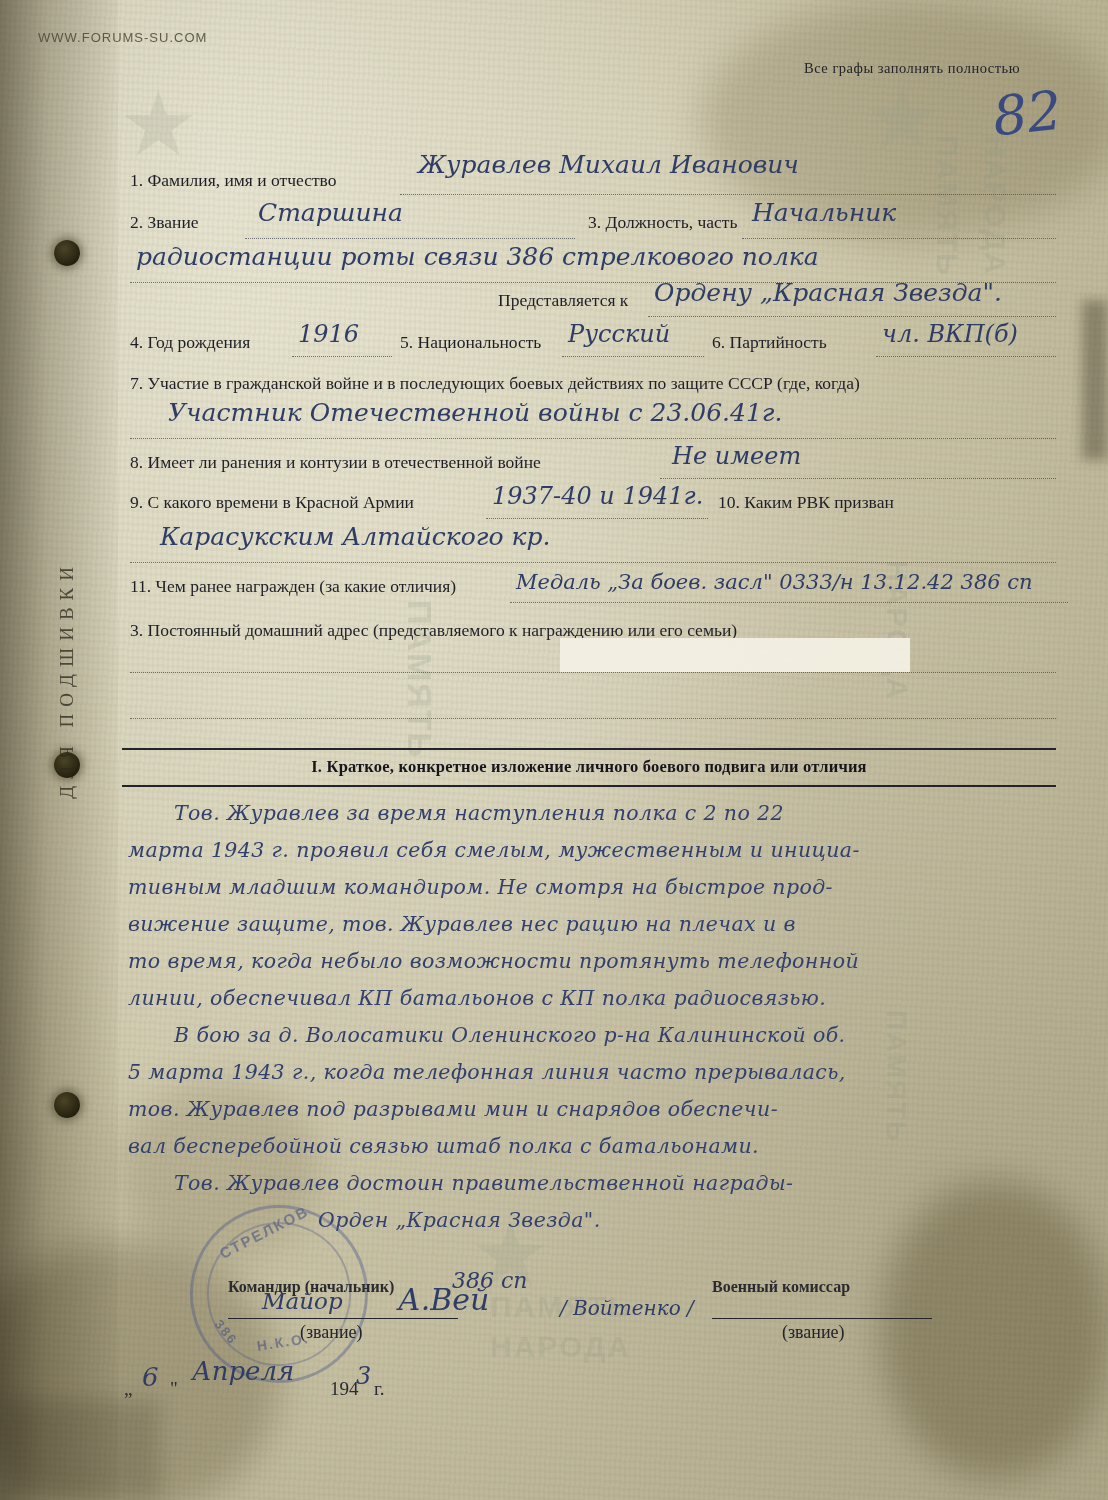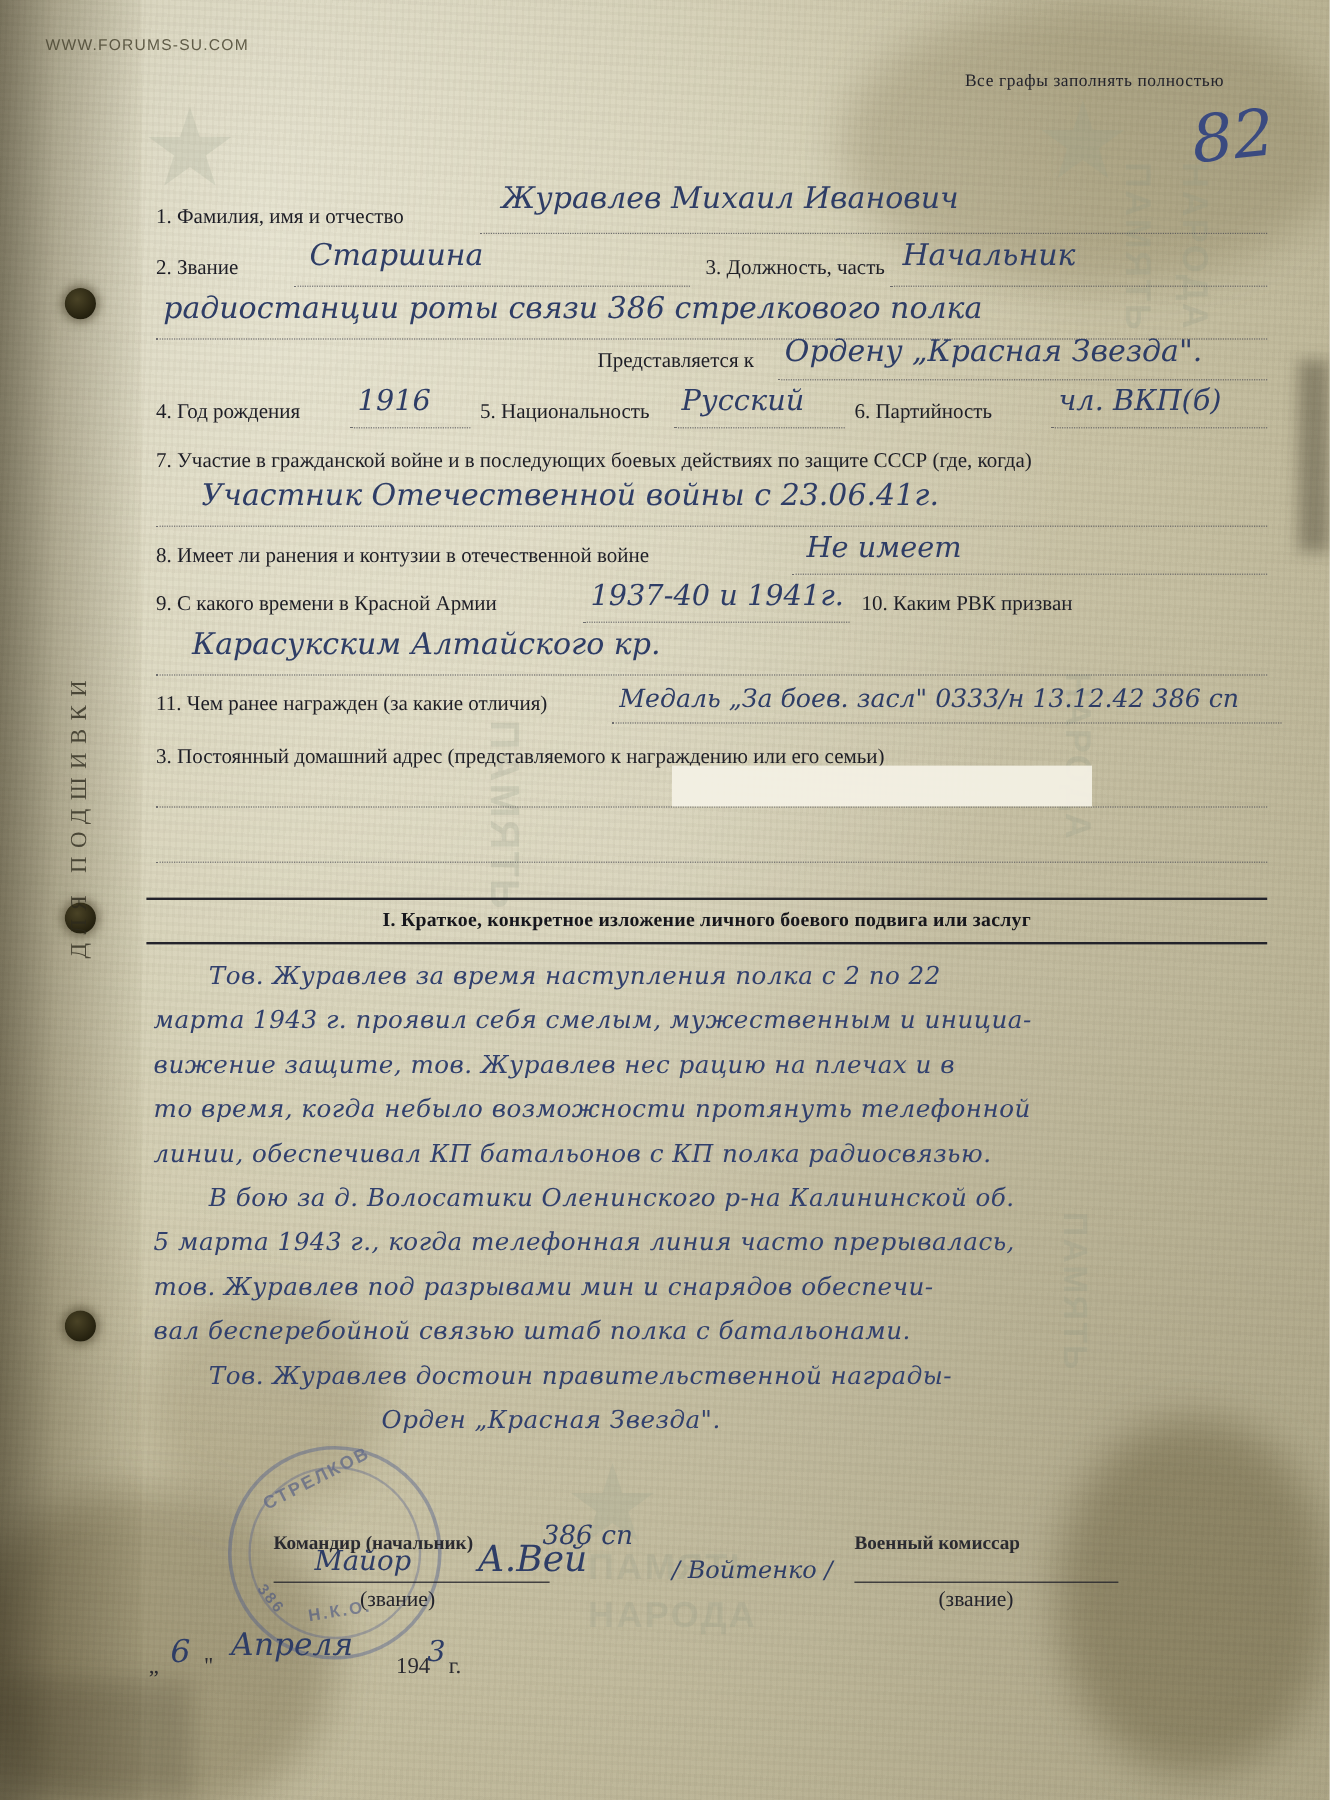--- a/index.html
+++ b/index.html
@@ -252,25 +252,26 @@
   <div class="hw" style="left:516px;top:570px;font-size:21px;">Медаль „За боев. засл" 0333/н 13.12.42 386 сп</div>
 
   <div class="pr lbl" style="left:130px;top:620px;">
     <span>3.</span>
     <span>Постоянный домашний адрес (представляемого к награждению или его семьи)</span>
   </div>
   <div class="rule" style="left:130px;right:52px;top:672px;"></div>
   <div class="rule" style="left:130px;right:52px;top:718px;"></div>
   <div id="redaction"></div>
 
-  <div id="sec1">I. Краткое, конкретное изложение личного боевого подвига или заслуг</div>
+  <div id="sec1">I. Краткое, конкретное изложение личного боевого подвига или отличия</div>
 
   <div id="body-hw">
     <div class="line indent">Тов. Журавлев за время наступления полка с 2 по 22</div>
     <div class="line">марта 1943 г. проявил себя смелым, мужественным и инициа-</div>
+    <div class="line">тивным младшим командиром. Не смотря на быстрое прод-</div>
     <div class="line">вижение защите, тов. Журавлев нес рацию на плечах и в</div>
     <div class="line">то время, когда небыло возможности протянуть телефонной</div>
     <div class="line">линии, обеспечивал КП батальонов с КП полка радиосвязью.</div>
     <div class="line indent">В бою за д. Волосатики Оленинского р-на Калининской об.</div>
     <div class="line">5 марта 1943 г., когда телефонная линия часто прерывалась,</div>
     <div class="line">тов. Журавлев под разрывами мин и снарядов обеспечи-</div>
     <div class="line">вал бесперебойной связью штаб полка с батальонами.</div>
     <div class="line indent">Тов. Журавлев достоин правительственной награды-</div>
     <div class="line" style="padding-left:190px;">Орден „Красная Звезда".</div>
   </div>

